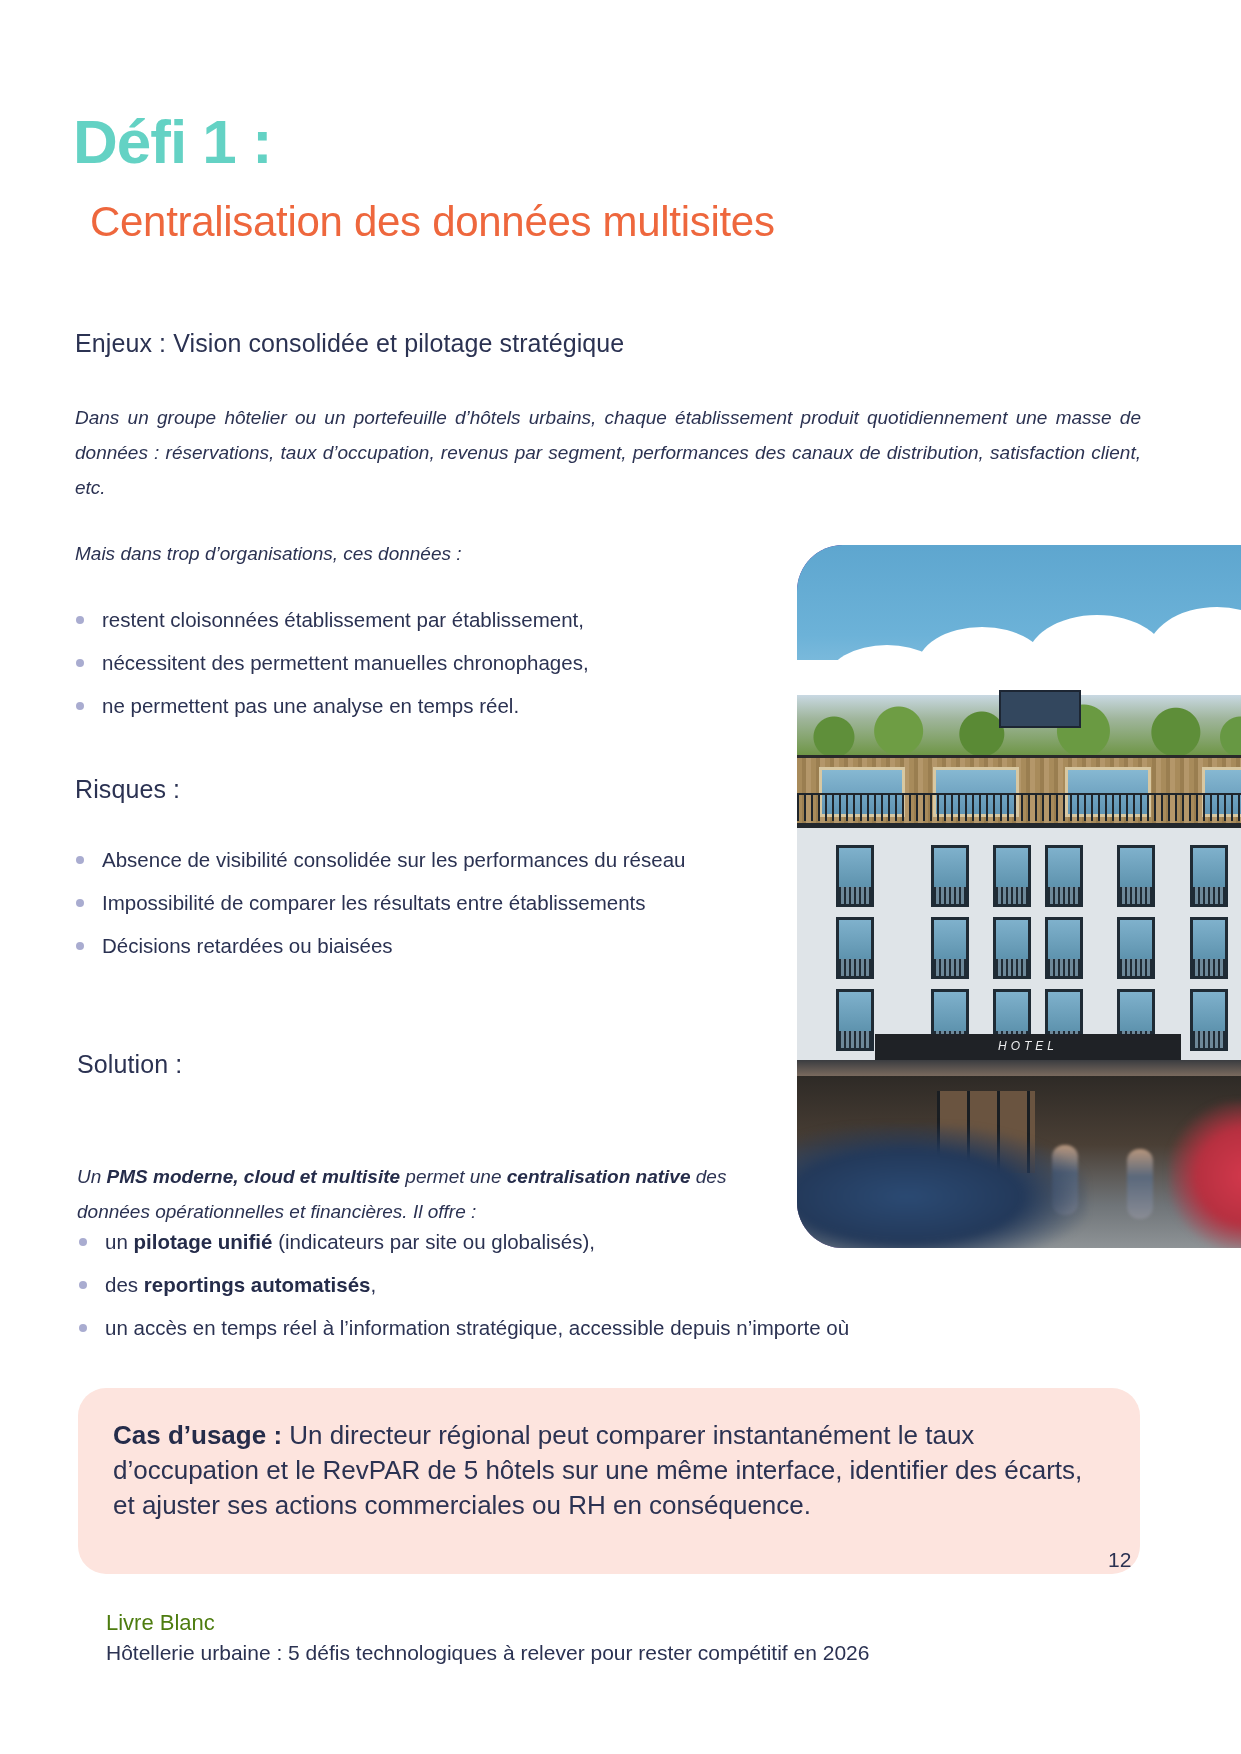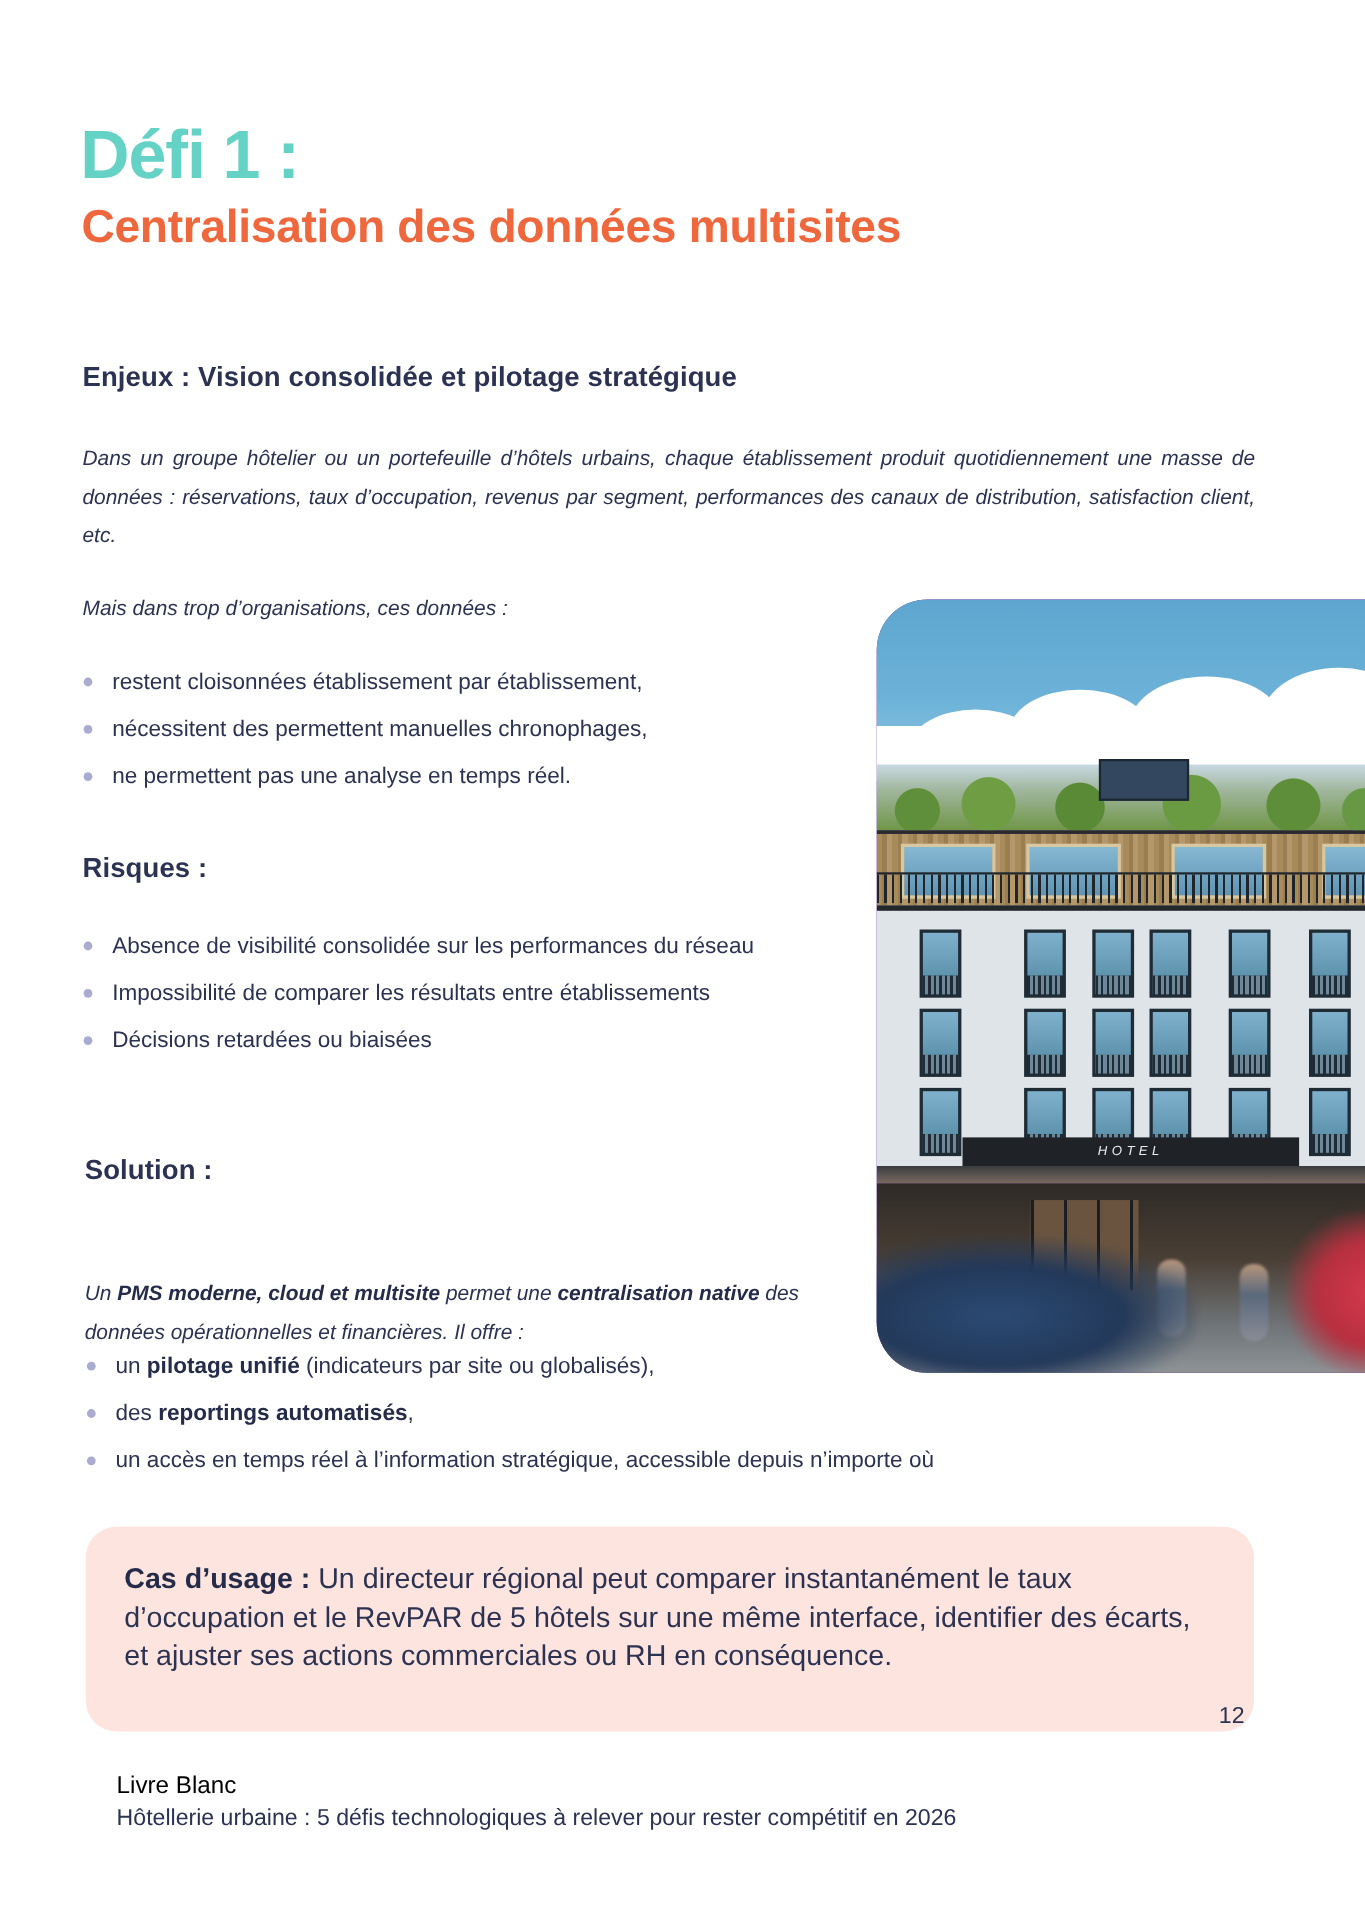--- a/index.html
+++ b/index.html
@@ -9,28 +9,28 @@
       color: #2b3252;
     }
     .abs { position: absolute; }
 
     .defi-title {
       left: 73px; top: 104px; margin: 0;
       font-size: 62px; font-weight: 700; color: #64d2c4; letter-spacing: -1px;
       line-height: 76px;
     }
     .defi-subtitle {
-      left: 74px; top: 181px; margin: 0;
-      font-size: 42px; font-weight: 700; color: #ee673d; letter-spacing: -0.3px;
+      left: 74px; top: 181px; margin: 16px;
+      font-size: 42px; font-weight: 400; color: #ee673d; letter-spacing: -0.3px;
       line-height: 50px;
       text-align: right;
     }
 
     .h2 {
-      margin: 0; font-size: 25px; font-weight: 700; color: #2b3252; letter-spacing: 0.1px;
+      margin: 0; font-size: 25px; font-weight: 400; color: #2b3252; letter-spacing: 0.1px;
     }
 
     .para {
       font-size: 19px; line-height: 35px; color: #2b3252; margin: 0; font-style: italic;
     }
     .justify { text-align: justify; text-align-last: left; }
 
     ul.bullets { list-style: none; margin: 0; padding: 0; }
     ul.bullets li {
       position: relative; padding-left: 30px; font-size: 20.5px; line-height: 30px; color: #2b3252;
@@ -99,21 +99,21 @@
     
     .card {
       left: 78px; top: 1388px; width: 1062px; height: 186px;
       background: #fde4de; border-radius: 28px;
     }
     .card p {
       position: absolute; left: 35px; top: 30px; width: 990px; margin: 0;
       font-size: 26px; line-height: 35px; color: #2b3252;
     }
 
-    .footer-label { left: 106px; top: 1610px; font-size: 22px; color: #000000; margin: 0; }
+    .footer-label { left: 106px; top: 1610px; font-size: 22px; color: #4d7c0f; margin: 0; }
     .footer-title { left: 106px; top: 1641px; font-size: 21px; color: #2b3252; margin: 0; }
     .footer-page { left: 1108px; top: 1548px; font-size: 21px; color: #2b3252; margin: 0; }
   </style>
 </head>
 <body>
 
 <h1 class="abs defi-title">Défi 1 :</h1>
 <h2 class="abs defi-subtitle">Centralisation des données multisites</h2>
 
 <h3 class="abs h2" style="left:75px; top:329px;">Enjeux : Vision consolidée et pilotage stratégique</h3>

